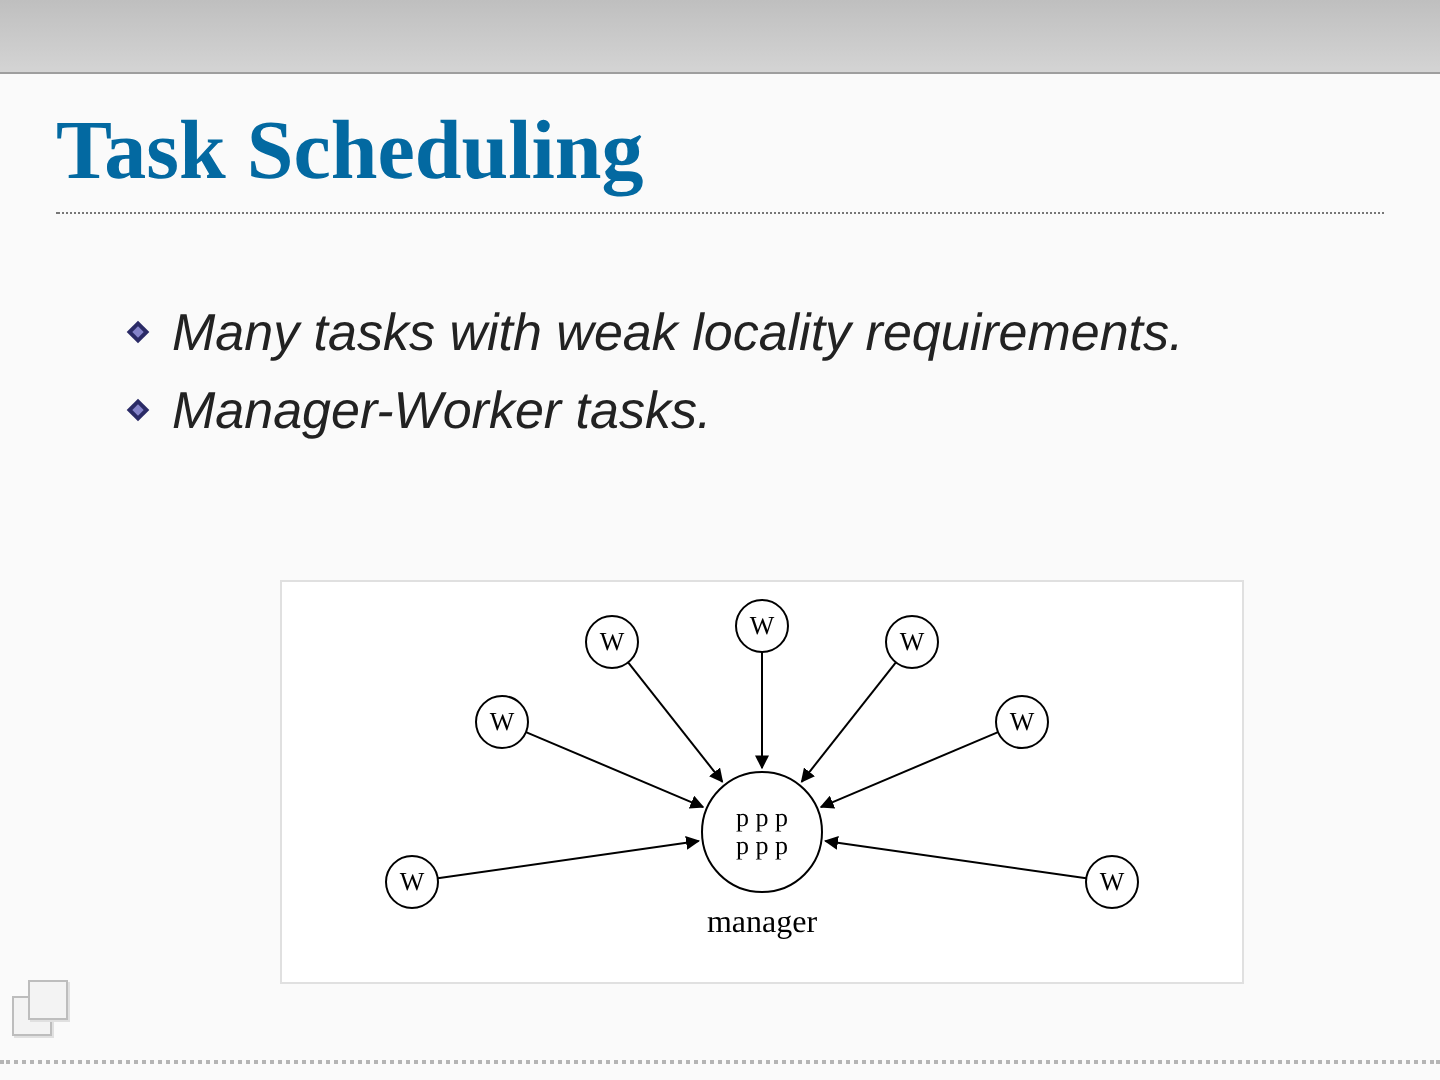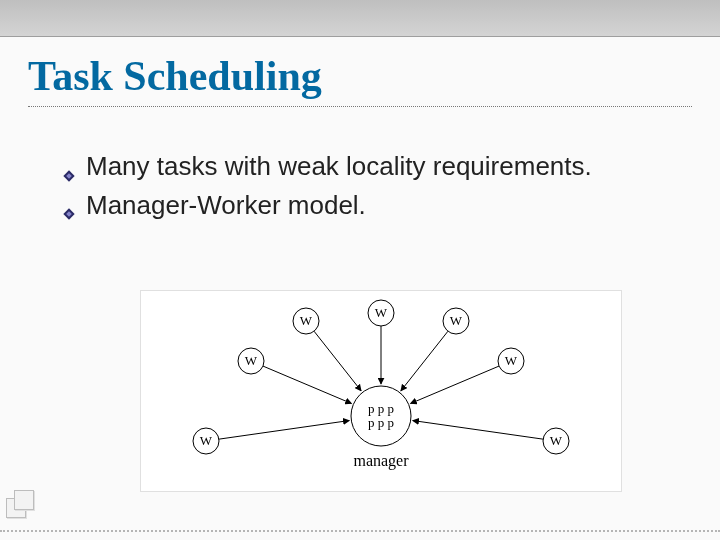--- a/index.html
+++ b/index.html
@@ -38,24 +38,25 @@
   }
   .body-area {
     position: absolute;
     top: 150px;
     left: 62px;
     right: 40px;
     color: #222;
   }
   .bullet-item {
     display: flex;
-    align-items: flex-end;
+    align-items: flex-start;
     font-size: 26px;
     line-height: 1.25;
     margin-bottom: 6px;
+    font-style: italic;
   }
   .bullet-item .bullet-icon {
     flex: 0 0 auto;
     width: 14px;
     height: 14px;
     margin-top: 9px;
     margin-right: 10px;
   }
   .bullet-item .text {
     flex: 1 1 auto;
@@ -118,21 +119,21 @@
       <rect x="3" y="3" width="8" height="8" fill="#2a2a66" transform="rotate(45 7 7)"></rect>
       <rect x="5" y="5" width="4" height="4" fill="#8483c9" transform="rotate(45 7 7)"></rect>
     </svg>
     <span class="text">Many tasks with weak locality requirements.</span>
   </div>
   <div class="bullet-item">
     <svg class="bullet-icon" viewBox="0 0 14 14">
       <rect x="3" y="3" width="8" height="8" fill="#2a2a66" transform="rotate(45 7 7)"></rect>
       <rect x="5" y="5" width="4" height="4" fill="#8483c9" transform="rotate(45 7 7)"></rect>
     </svg>
-    <span class="text">Manager-Worker model.</span>
+    <span class="text">Manager-Worker tasks.</span>
   </div>
 </div>
 
 <div class="diagram-wrap">
   <svg id="diagram-svg" width="480" height="200" viewBox="0 0 480 200">
     <defs>
       <marker id="arrow" viewBox="0 0 10 10" refX="9" refY="5" markerWidth="7" markerHeight="7" orient="auto-start-reverse">
         <path d="M 0 0 L 10 5 L 0 10 z" fill="#000"></path>
       </marker>
     </defs>

